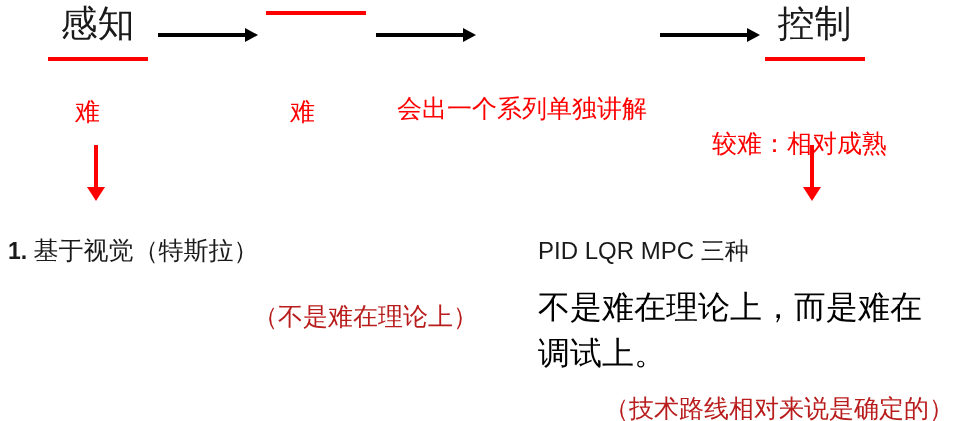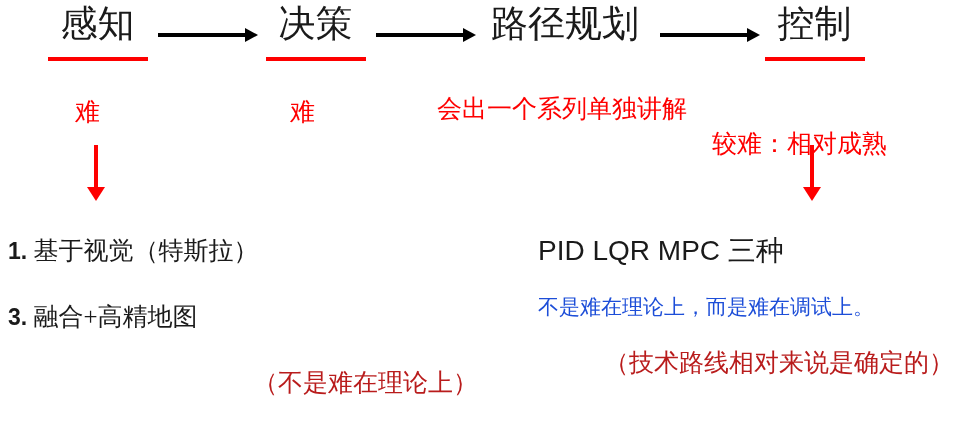--- a/index.html
+++ b/index.html
@@ -105,98 +105,89 @@
     white-space: nowrap;
     color: #1a1a1a;
   }
   .line .num {
     font-family: "Liberation Sans", sans-serif;
     font-weight: bold;
     font-size: 23px;
   }
   .line.mono-latin {
     font-family: "Liberation Sans", sans-serif;
-    font-size: 28px;
+    font-size: 24px;
   }
   .line.red {
     color: #b91c1c;
     text-align: right;
   }
   .wrap-line {
-    font-size: 21px;
+    font-size: 32px;
     line-height: 46px;
-    color: #1d4ed8;
+    color: #000000;
     width: 400px;
   }
 </style>
 </head>
 <body>
 
 <div id="pipeline">
 
   <div class="node" style="left:45px; width:105px;">
     <div class="node-label">感知</div>
     <div class="node-underline" style="width:100px;"></div>
   </div>
 
   <div class="arrow-black" style="left:158px; width:100px;">
     <div class="shaft" style="width:88px;"></div>
     <div class="head" style="left:87px;"></div>
   </div>
 
   <div class="node" style="left:263px; width:105px;">
-    <div class="node-label">决策</div>
     <div class="node-underline" style="width:100px;"></div>
   </div>
 
   <div class="arrow-black" style="left:376px; width:100px;">
     <div class="shaft" style="width:88px;"></div>
     <div class="head" style="left:87px;"></div>
   </div>
 
-  <div class="node" style="left:475px; width:180px;">
-    <div class="node-label">路径规划</div>
-    <div class="node-underline hidden" style="width:170px;"></div>
-  </div>
 
   <div class="arrow-black" style="left:660px; width:100px;">
     <div class="shaft" style="width:88px;"></div>
     <div class="head" style="left:87px;"></div>
   </div>
 
   <div class="node" style="left:762px; width:105px;">
     <div class="node-label">控制</div>
     <div class="node-underline" style="width:100px;"></div>
   </div>
 
 </div>
 
 <div class="annot" style="left:75px; top:96px;">难</div>
 <div class="annot" style="left:290px; top:96px;">难</div>
-<div class="annot" style="left:397px; top:93px;margin-left:40px;">会出一个系列单独讲解</div>
+<div class="annot" style="left:397px; top:93px;">会出一个系列单独讲解</div>
 <div class="annot" style="left:712px; top:96px;margin-top:32px;">较难：相对成熟</div>
 
 <div class="arrow-red" style="left:87px; top:145px; height:56px;">
   <div class="shaft" style="height:42px;"></div>
   <div class="head" style="top:42px;"></div>
 </div>
 <div class="arrow-red" style="left:803px; top:145px; height:56px;">
   <div class="shaft" style="height:42px;"></div>
   <div class="head" style="top:42px;"></div>
 </div>
 
 <div class="col" style="left:8px; top:218px; width:470px;">
   <div class="line">
     <span class="num">1.</span>
     <span>基于视觉（特斯拉）</span>
   </div>
-  <div class="line">
-    <span class="num">3.</span>
-    <span>融合+高精地图</span>
-  </div>
   <div class="line red" style="padding-left:8px;">（不是难在理论上）</div>
 </div>
 
 <div class="col" style="left:538px; top:218px; width:416px;">
   <div class="line mono-latin">PID  LQR  MPC 三种</div>
   <div class="wrap-line">不是难在理论上，而是难在调试上。</div>
   <div class="line red">（技术路线相对来说是确定的）</div>
 </div>
 
 </body></html>

